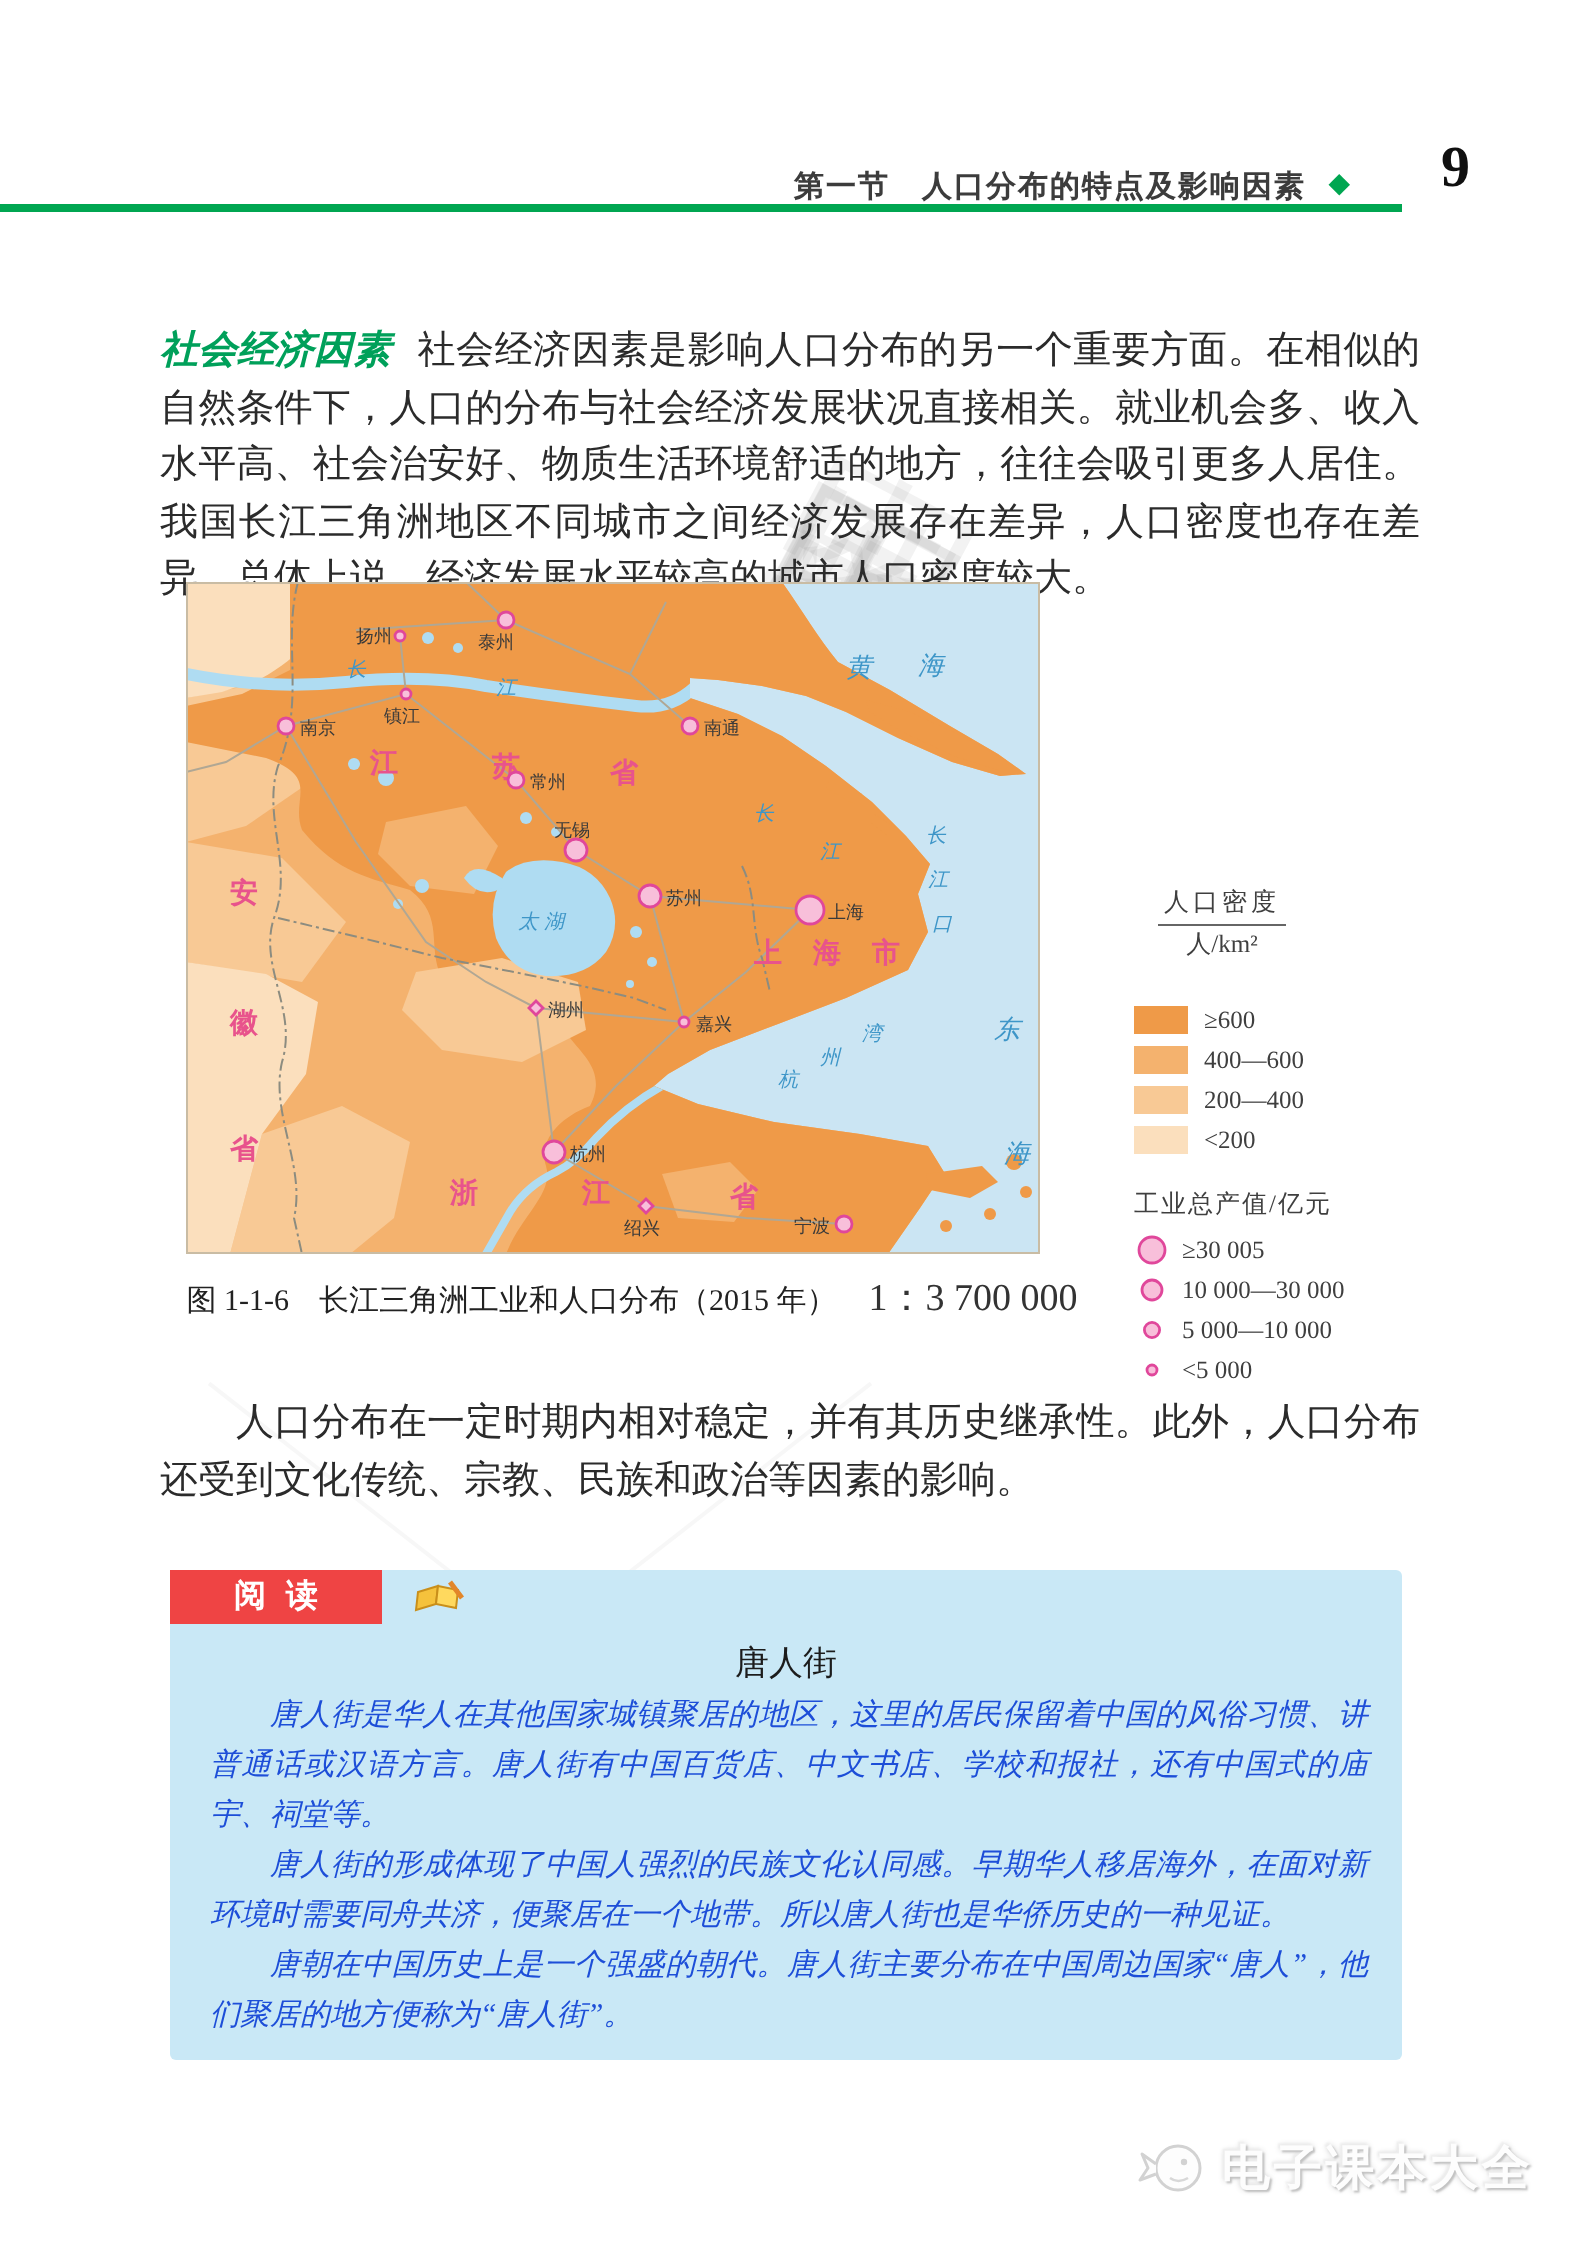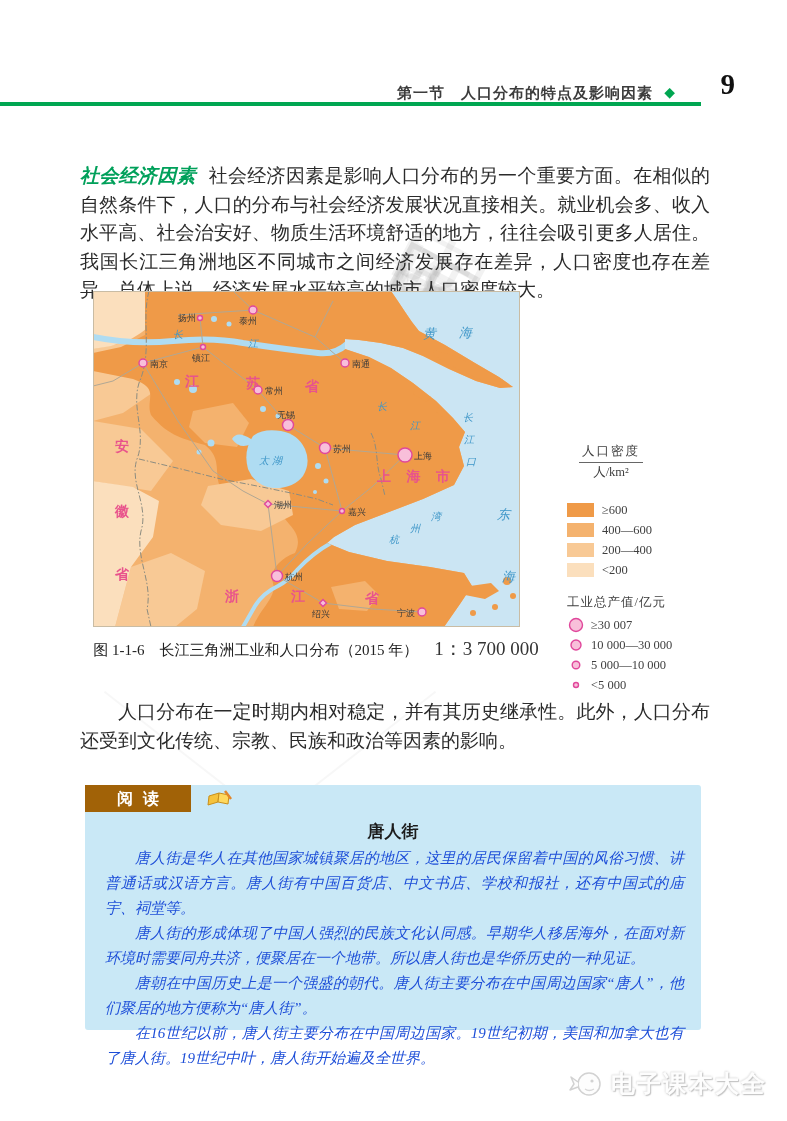--- a/index.html
+++ b/index.html
@@ -46,26 +46,26 @@
   .legend-ind-title{margin:14px 0 4px;font-size:12.5px;letter-spacing:1px;}
   .circle-row{display:flex;align-items:center;height:20px;font-size:12.5px;}
   .circle-row svg{margin-right:6px;flex:none;}
 
   .fig-caption{position:absolute;top:636px;left:85px;width:462px;text-align:center;
     font-size:15px;color:#222;}
   .fig-scale{margin-left:16px;font-size:19px;color:#333;}
 
   
   .reading{position:absolute;left:85px;top:785px;width:616px;height:245px;background:#C9E8F6;border-radius:3px;}
-  .reading-tab{position:absolute;left:0;top:0;width:106px;height:27px;background:#a16207;color:#ffffff;
+  .reading-tab{position:absolute;left:0;top:0;width:106px;height:27px;background:#ef4444;color:#ffffff;
     font-family:"Liberation Sans","DejaVu Sans",sans-serif;font-weight:bold;font-size:16px;
     line-height:27px;text-align:center;letter-spacing:10px;text-indent:10px;}
   .book-icon{position:absolute;left:120px;top:3px;}
   .reading-title{position:absolute;top:35px;left:0;width:100%;text-align:center;
-    font-weight:bold;font-size:17px;color:#1c1c1c;}
+    font-weight:normal;font-size:17px;color:#1c1c1c;}
   .reading-body{position:absolute;top:61px;left:20px;right:17px;font-size:15px;line-height:25px;
     font-style:italic;text-align:justify;color:#1d4ed8;}
   .reading-body p{margin:0;text-indent:2em;}
 
   
   .pub-wm{position:absolute;left:430px;top:170px;font-size:96px;line-height:1.05;
     color:rgba(130,130,130,0.10);writing-mode:vertical-rl;transform:rotate(28deg);
     letter-spacing:8px;pointer-events:none;}
   .wm-x1,.wm-x2{position:absolute;width:420px;border-top:2px solid rgba(120,120,120,0.06);}
   .wm-x1{left:60px;top:820px;transform:rotate(38deg);}
@@ -268,21 +268,21 @@
         </svg>
       <span>&lt;200</span>
     </div>
   </div>
   <div class="legend-ind-title">工业总产值/亿元</div>
   <div>
     <div class="circle-row">
       <svg width="18" height="18">
           <circle cx="9" cy="9" fill="#F8BFDA" stroke="#E0479B" stroke-width="1.4" r="6.5"></circle>
         </svg>
-      <span>≥30 007</span>
+      <span>≥30 005</span>
     </div>
     <div class="circle-row">
       <svg width="18" height="18">
           <circle cx="9" cy="9" fill="#F8BFDA" stroke="#E0479B" stroke-width="1.4" r="5"></circle>
         </svg>
       <span>10 000—30 000</span>
     </div>
     <div class="circle-row">
       <svg width="18" height="18">
           <circle cx="9" cy="9" fill="#F8BFDA" stroke="#E0479B" stroke-width="1.4" r="3.8"></circle>
@@ -311,21 +311,20 @@
       <path d="M3,17 L13,14 L14,5 L4,8 Z" fill="#F5C23C" stroke="#C98F1B" stroke-width="1"></path>
       <path d="M14,5 L24,7 L23,16 L13,14 Z" fill="#FFD95E" stroke="#C98F1B" stroke-width="1"></path>
       <line x1="20" y1="3" x2="26" y2="11" stroke="#E2862A" stroke-width="2.5"></line>
     </svg>
   </div>
   <div class="reading-title">唐人街</div>
   <div class="reading-body">
     <p>唐人街是华人在其他国家城镇聚居的地区，这里的居民保留着中国的风俗习惯、讲普通话或汉语方言。唐人街有中国百货店、中文书店、学校和报社，还有中国式的庙宇、祠堂等。</p>
     <p>唐人街的形成体现了中国人强烈的民族文化认同感。早期华人移居海外，在面对新环境时需要同舟共济，便聚居在一个地带。所以唐人街也是华侨历史的一种见证。</p>
     <p>唐朝在中国历史上是一个强盛的朝代。唐人街主要分布在中国周边国家“唐人”，他们聚居的地方便称为“唐人街”。</p>
-    <p>在16世纪以前，唐人街主要分布在中国周边国家。19世纪初期，美国和加拿大也有了唐人街。19世纪中叶，唐人街开始遍及全世界。</p>
   </div>
 </div>
 
 <div class="brandmark">
   <svg width="36" height="30" viewBox="0 0 36 30">
     <circle cx="21" cy="16" r="11" fill="#fdfdfd" stroke="#d2d2d2" stroke-width="1.5"></circle>
     <path d="M10,14 L3,9 L6,16 L2,22 L10,19" fill="#fdfdfd" stroke="#d2d2d2" stroke-width="1.5" stroke-linejoin="round"></path>
     <circle cx="24" cy="13" r="1.6" fill="#d2d2d2"></circle>
     <path d="M17,21 Q21,24 26,21" stroke="#d8d8d8" stroke-width="1.3" fill="none"></path>
   </svg>

